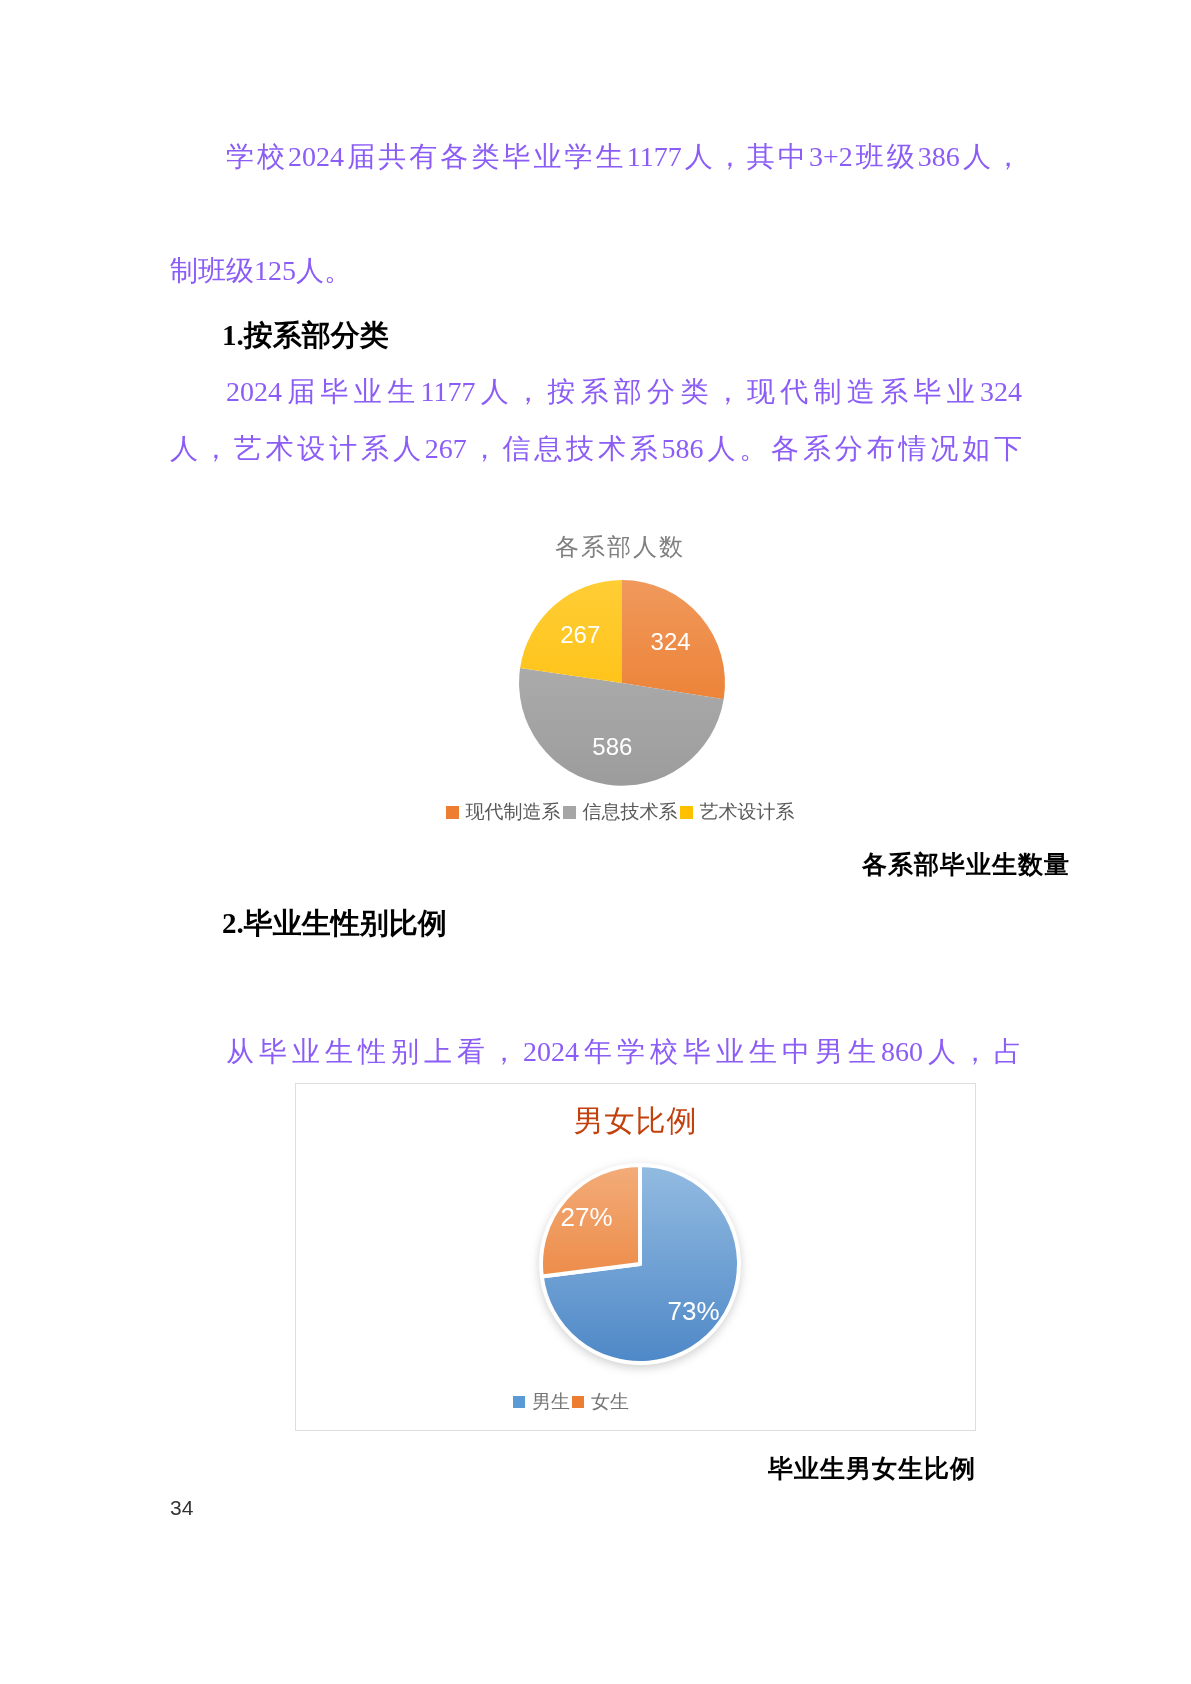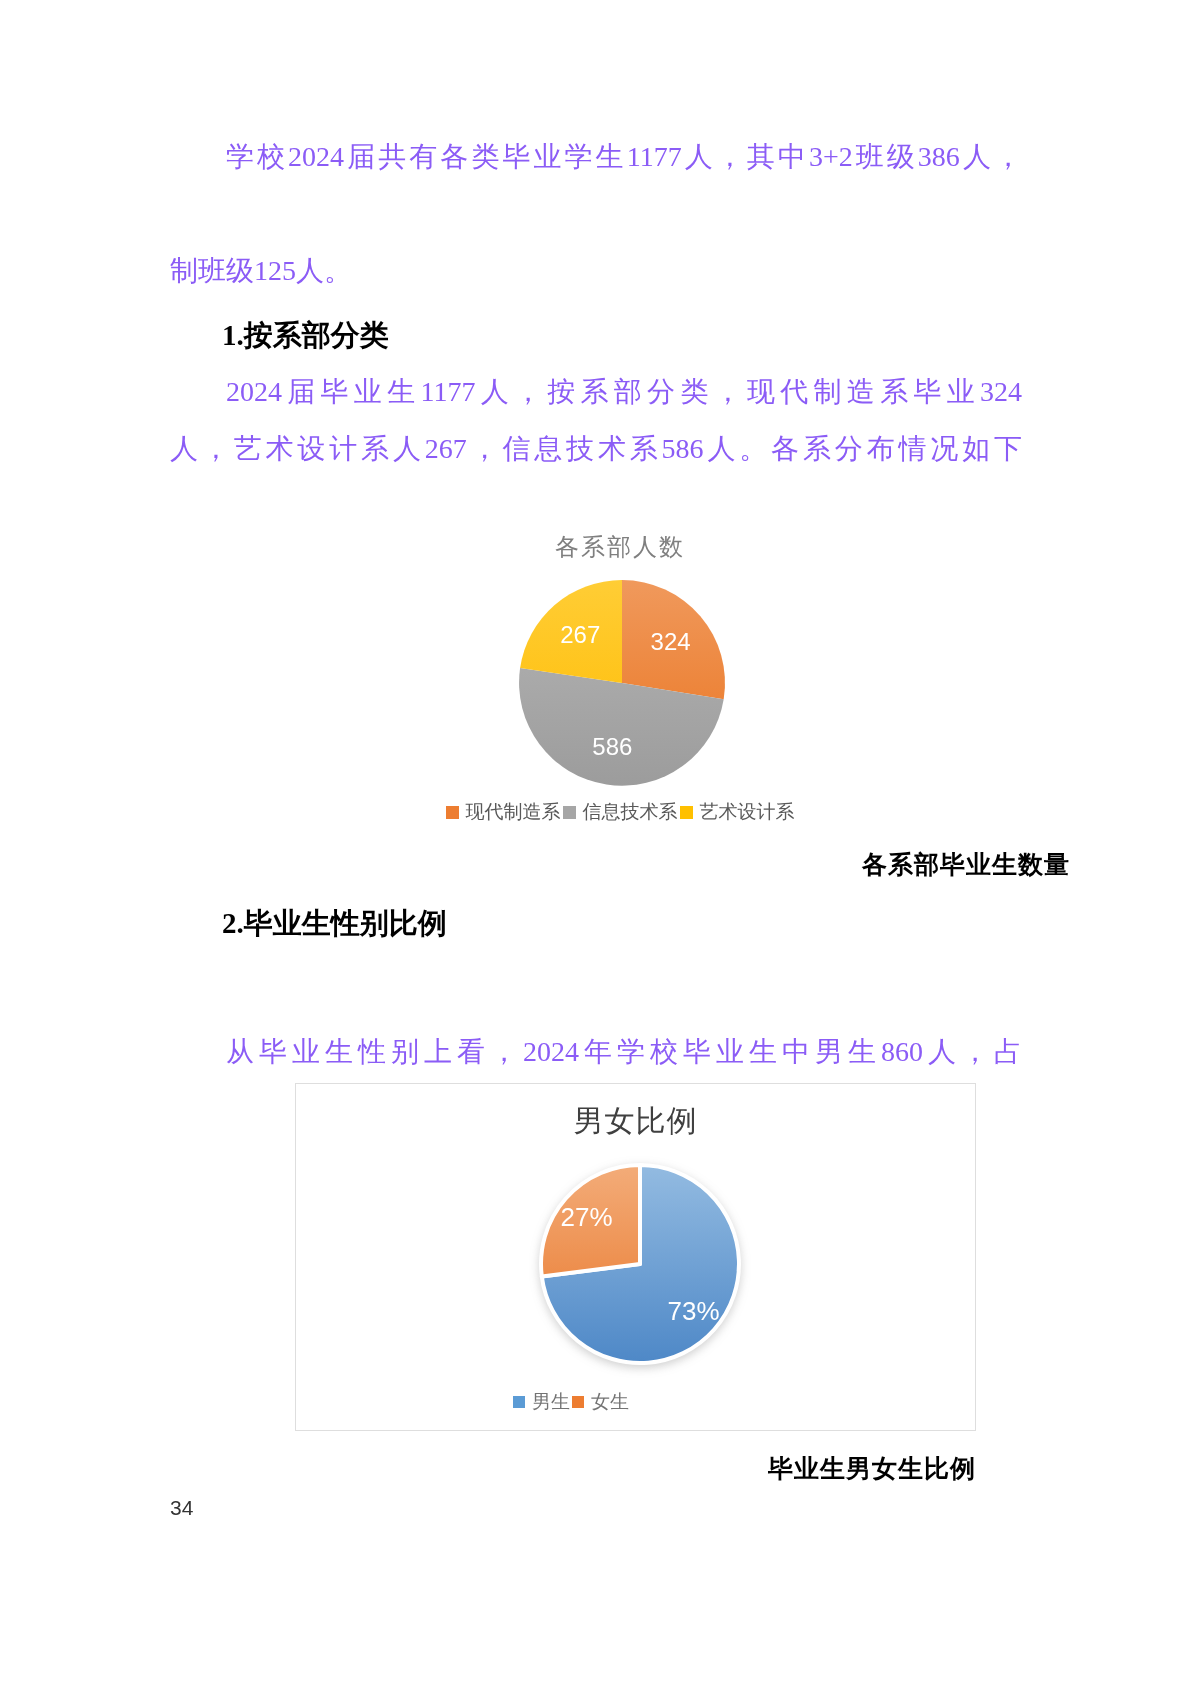--- a/index.html
+++ b/index.html
@@ -30,21 +30,21 @@
     font-weight:bold;
     color:#000;
     white-space:nowrap;
   }
   .chart-title{
     position:absolute;
     text-align:center;
     font-family:"Liberation Sans", sans-serif;
   }
   .ct1{left:170px;top:531px;width:900px;font-size:24px;color:#7F7F7F;letter-spacing:2px;}
-  .ct2{left:295px;top:1101px;width:681px;font-size:30px;color:#404040;font-weight:500;letter-spacing:1px;}
+  .ct2{left:295px;top:1101px;width:681px;font-size:30px;color:#c2410c;font-weight:500;letter-spacing:1px;}
   .chart-box{
     position:absolute;
     left:295px;top:1083px;width:679px;height:346px;
     background:#fff;
     border:1px solid #dedede;
   }
   .pie-svg{position:absolute;overflow:visible;}
   #pie1{left:510px;top:571px;width:224px;height:224px;}
   #pie2{left:528px;top:1152px;width:224px;height:224px;filter:drop-shadow(0 3px 5px rgba(100,100,100,0.30));}
   svg text{font-family:"Liberation Sans", sans-serif;}

